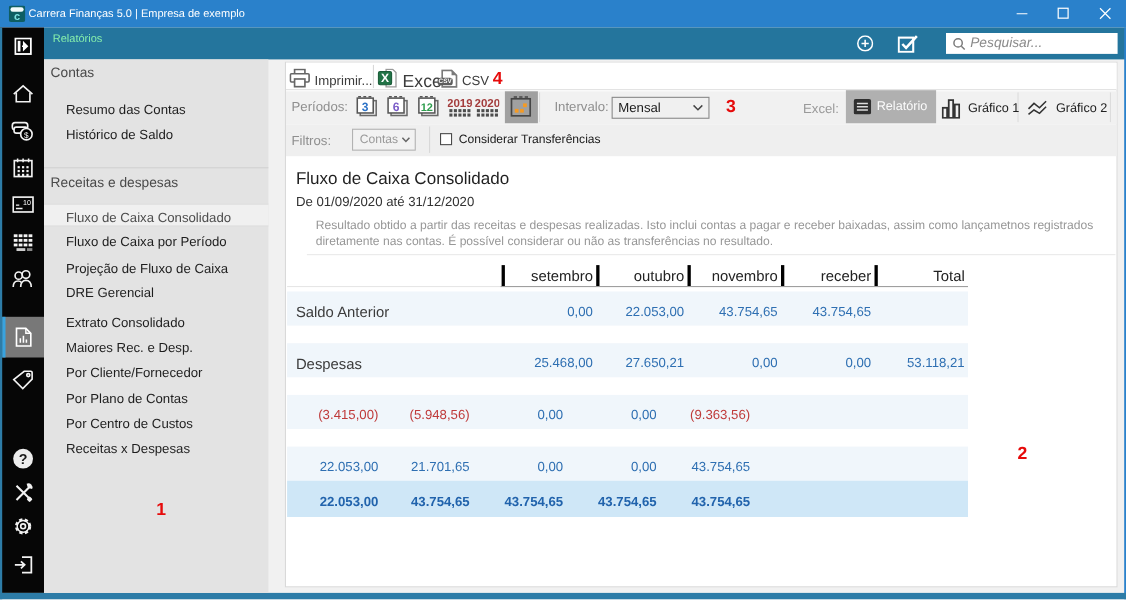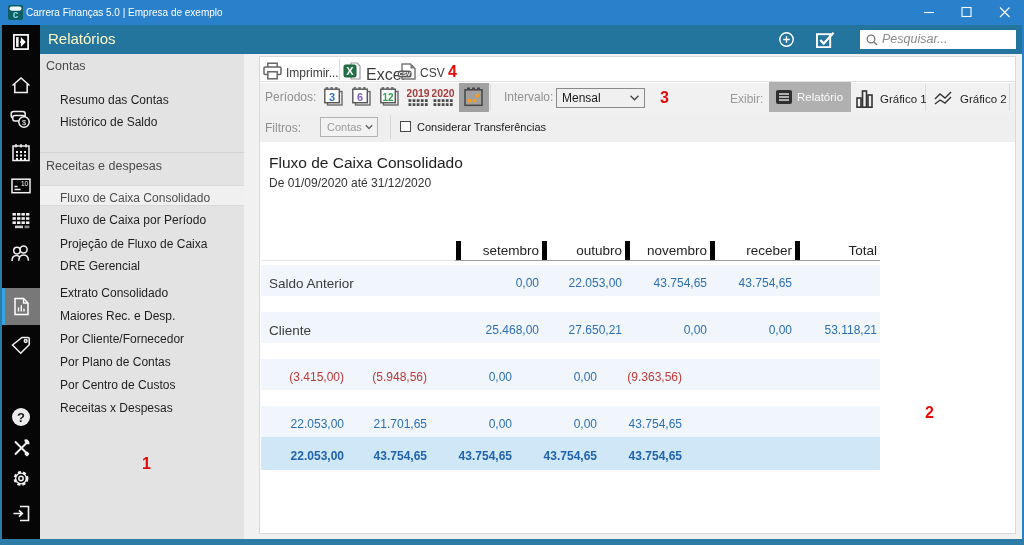--- a/index.html
+++ b/index.html
@@ -1,21 +1,21 @@
 <!DOCTYPE html>
 <html><head><meta charset="utf-8">
 <style>
 *{margin:0;padding:0;box-sizing:border-box}
 html,body{width:1024px;height:545px;overflow:hidden}
 body{font-family:"Liberation Sans",sans-serif;position:relative;background:#f1f1f1}
 .abs{position:absolute}
 #titlebar{left:0;top:0;width:1024px;height:25px;background:#2a81cb}
 #titletext{left:26px;top:7px;color:#fff;font-size:10px}
 #appheader{left:40px;top:25px;width:984px;height:29px;background:#24759d}
-#relatorios{left:8px;top:5px;color:#fef9c3;font-size:15px}
+#relatorios{left:8px;top:5px;color:#86efac;font-size:10px}
 #sidebar{left:0;top:25px;width:40px;height:514px;background:#060606}
 #leftborder{left:0;top:25px;width:2px;height:520px;background:#2d7ca7}
 #rightborder{right:0;top:25px;width:2px;height:520px;background:#2a81cb}
 #botborder{left:0;top:539px;width:1024px;height:6px;background:#2d7ca7}
 #nav{left:40px;top:54px;width:204px;height:485px;background:#e3e3e3;font-size:12.5px;color:#1e1e1e}
 .navh{position:absolute;left:6px;color:#4a4a4a}
 .navi{position:absolute;left:20px;font-size:12px}
 #navsel{position:absolute;left:0;top:131px;width:204px;height:21px;background:#f0f0f0;border-top:1px solid #dadada;border-bottom:1px solid #dadada}
 #navsep{position:absolute;left:0;top:98px;width:204px;height:1px;background:#d2d2d2}
 #sbsel{left:2px;top:288px;width:38px;height:37px;background:#787878}
@@ -25,21 +25,21 @@
 #periods{left:0;top:26px;width:755px;height:30px;background:#f1f1f1}
 #filtros{left:0;top:56px;width:755px;height:29px;background:#efefef}
 .ann{position:absolute;color:#e60b0b;font-weight:bold;font-size:16px}
 .tband{position:absolute;left:1px;width:619px;height:31px;background:#f0f6fb;padding-top:5px}
 .trow{display:flex;height:100%;align-items:center;font-size:12px}
 .c0{width:195px;padding-left:8px;color:#3c3c3c;font-size:13.5px}
 .cv{width:85px;text-align:right;padding-right:3px;color:#2e6fb2}
 .cv.o{width:83px}
 .cv.s{width:86px}.cv.t{width:85px}
 .neg{color:#bf3a3a}
-.hd{color:#222;font-size:13.5px;border-left:5px solid #000000;height:19px;line-height:19px}
+.hd{color:#222;font-size:13.5px;border-left:3px solid #000000;height:19px;line-height:19px}
 </style></head>
 <body>
 <div class="abs" id="titlebar"></div>
 <svg class="abs" style="left:8px;top:5px" width="15" height="15" viewBox="0 0 15 15">
     <rect x="0" y="0" width="15" height="15" rx="2" fill="#0e5e63"></rect>
     <rect x="1.5" y="1.5" width="12" height="4.2" rx="2.1" fill="#f2fbfb"></rect>
     <text x="7.5" y="13.2" font-size="10" font-weight="bold" fill="#7adfe0" text-anchor="middle" font-family="Liberation Sans">c</text>
   </svg>
 <div class="abs" id="titletext">Carrera Finanças 5.0 | Empresa de exemplo</div>
 <svg class="abs" style="left:924px;top:6px" width="96" height="13" viewBox="0 0 96 13" fill="none" stroke="#fff" stroke-width="1.1">
@@ -259,21 +259,21 @@
     </svg>
  <div class="abs" style="left:244px;top:33px;font-size:12px;color:#8f8f8f">Intervalo:</div>
  <div class="abs" style="left:296px;top:31px;width:89px;height:20px;background:#f0f0f0;border:1px solid #8a8a8a"></div>
  <div class="abs" style="left:302px;top:34px;font-size:12px;color:#1a1a1a">Mensal</div>
  <svg class="abs" style="left:370px;top:38px" width="9" height="6" viewBox="0 0 9 6" fill="none" stroke="#444" stroke-width="1.3">
       <path d="M0.5 0.8L4.5 4.8L8.5 0.8"></path>
     </svg>
  <div class="abs" style="left:230px;top:27px;width:1px;height:27px;background:#dcdcdc"></div>
  <div class="abs" style="left:665px;top:27px;width:1px;height:27px;background:#dcdcdc"></div>
  <div class="abs" style="left:749px;top:27px;width:1px;height:27px;background:#dcdcdc"></div>
- <div class="abs" style="left:470px;top:35px;font-size:12px;color:#9a9a9a">Exibir:</div>
+ <div class="abs" style="left:470px;top:35px;font-size:12px;color:#9a9a9a">Excel:</div>
  <div class="abs" style="left:509px;top:25px;width:82px;height:30px;background:#b0b0b0"></div>
  <svg class="abs" style="left:516px;top:33px" width="16" height="14" viewBox="0 0 16 14">
       <rect x="0" y="0" width="16" height="14" rx="2" fill="#2f2f2f"></rect>
       <path d="M3 4h10M3 7h10M3 10h10" stroke="#dcdcdc" stroke-width="1.4"></path>
     </svg>
  <div class="abs" style="left:537px;top:34px;font-size:11.5px;color:#fbfbfb">Relatório</div>
  <svg class="abs" style="left:596px;top:33px" width="17" height="18" viewBox="0 0 17 18" fill="none" stroke="#333" stroke-width="1.6">
       <rect x="1" y="8" width="4" height="9.2"></rect>
       <rect x="6.5" y="1" width="4" height="16.2"></rect>
       <rect x="12" y="5" width="4" height="12.2"></rect>
@@ -288,20 +288,21 @@
  <div class="abs" style="left:60px;top:60px;width:58px;height:20px;background:#f2f2f2;border:1px solid #b2b2b2"></div>
  <div class="abs" style="left:67px;top:64px;font-size:11px;color:#9a9a9a">Contas</div>
  <svg class="abs" style="left:105px;top:67px" width="8" height="6" viewBox="0 0 8 6" fill="none" stroke="#666" stroke-width="1.4">
       <path d="M0.8 1.2L4 4.6l3.2-3.4"></path>
     </svg>
  <div class="abs" style="left:130px;top:58px;width:1px;height:24px;background:#d8d8d8"></div>
  <div class="abs" style="left:140px;top:64px;width:11px;height:11px;background:#fff;border:1.5px solid #4a4a4a"></div>
  <div class="abs" style="left:157px;top:64px;font-size:11px;color:#1a1a1a">Considerar Transferências</div>
  <div class="abs" style="left:9px;top:97px;font-size:15.5px;color:#1f1f1f">Fluxo de Caixa Consolidado</div>
  <div class="abs" style="left:9px;top:119px;font-size:12px;color:#333">De 01/09/2020 até 31/12/2020</div>
+ <div class="abs" style="left:19px;top:141px;width:735px;height:34px;border-bottom:1px solid #e9e9e9;padding-left:8px;font-size:11px;color:#979797;line-height:15px">Resultado obtido a partir das receitas e despesas realizadas. Isto inclui contas a pagar e receber baixadas, assim como lançametnos registrados diretamente nas contas. É possível considerar ou não as transferências no resultado.</div>
  <div class="abs" id="thead" style="left:1px;top:183px;width:619px;height:20px">
   <div class="trow" style="color:#222">
    <div class="c0"></div>
    <div class="cv s hd">setembro</div>
         <div class="cv o hd">outubro</div>
         <div class="cv hd">novembro</div>
         <div class="cv hd">receber</div>
         <div class="cv t hd">Total</div>
   </div>
  </div>
@@ -312,21 +313,21 @@
         <div class="c0">Saldo Anterior</div>
         <div class="cv s">0,00</div>
         <div class="cv o">22.053,00</div>
         <div class="cv">43.754,65</div>
         <div class="cv">43.754,65</div>
         <div class="cv t"></div>
       </div>
     </div>
  <div class="tband" style="top:255px">
       <div class="trow">
-        <div class="c0">Cliente</div>
+        <div class="c0">Despesas</div>
         <div class="cv s">25.468,00</div>
         <div class="cv o">27.650,21</div>
         <div class="cv">0,00</div>
         <div class="cv">0,00</div>
         <div class="cv t">53.118,21</div>
       </div>
     </div>
  <div class="tband" style="top:302px">
       <div class="trow">
         <div class="cv s neg">(3.415,00)</div>

